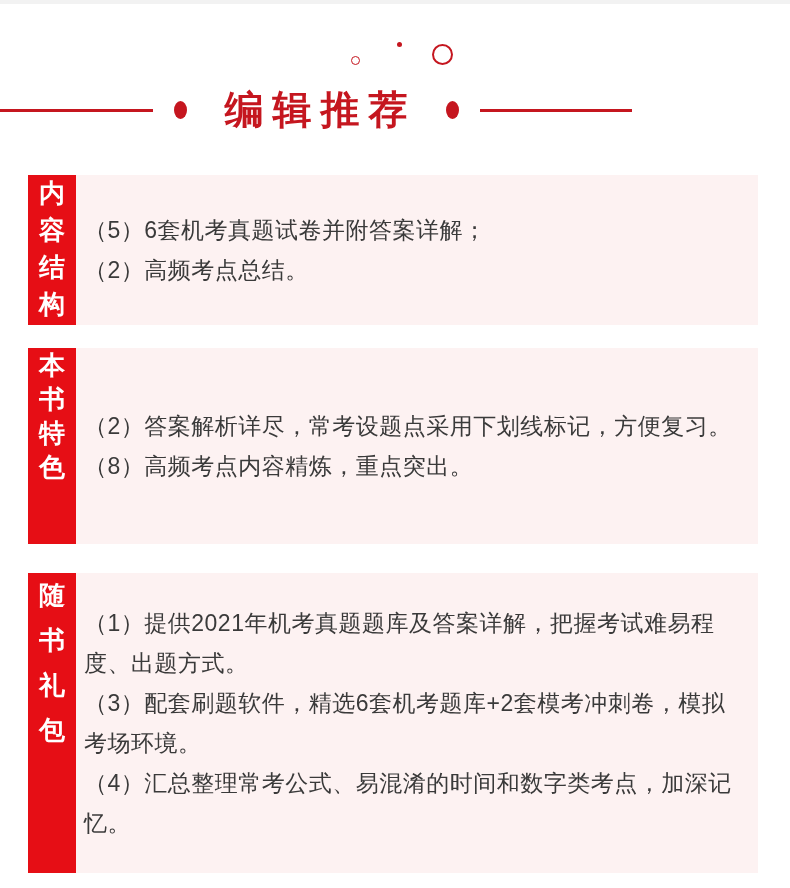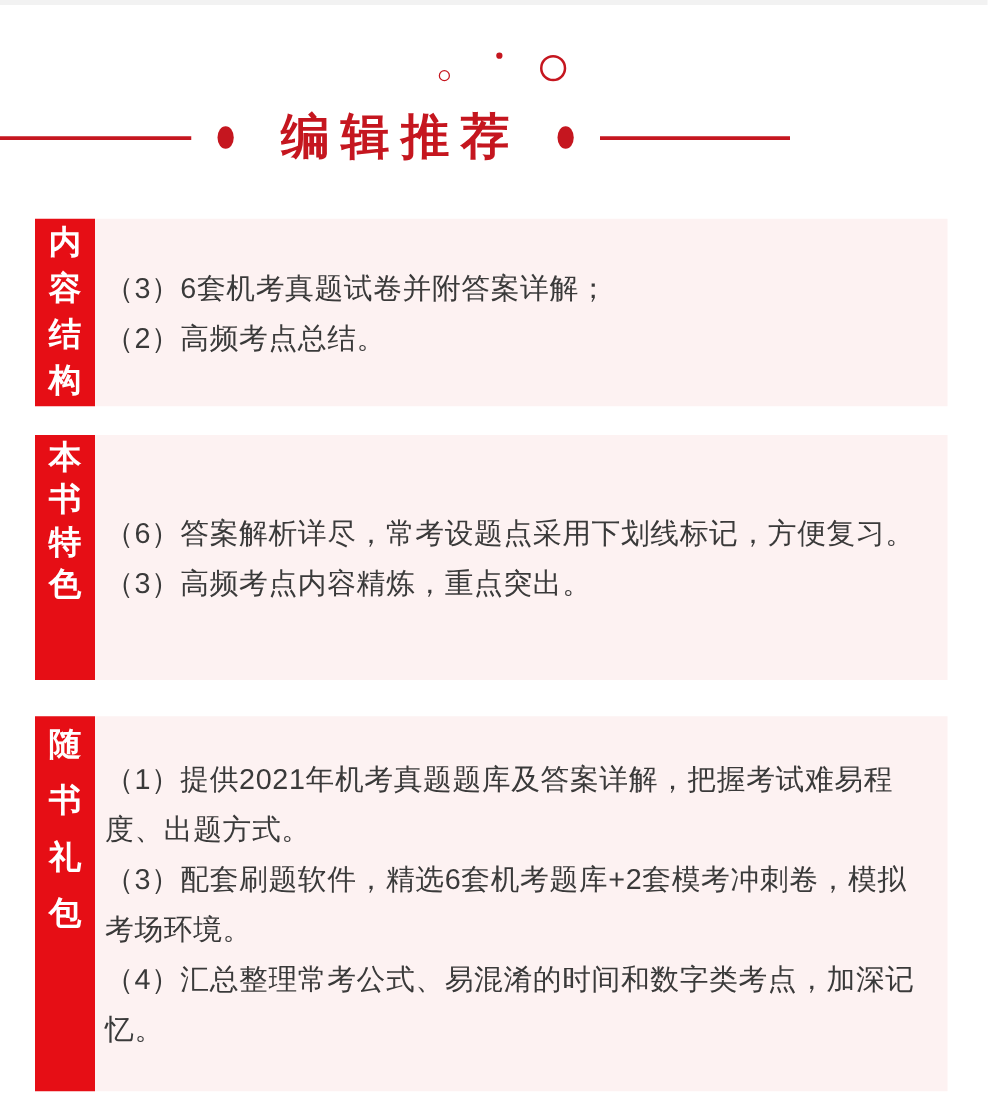--- a/index.html
+++ b/index.html
@@ -129,32 +129,32 @@
     <span class="title-dot"></span>
     <span class="title-rule"></span>
   </div>
 </div>
 
 <section class="block block-1">
   <div class="v-label">
     <span class="v-label-text">内容结构</span>
   </div>
   <div class="panel">
-    <p>（3）6套机考真题试卷并附答案详解；</p>
+    <p>（5）6套机考真题试卷并附答案详解；</p>
     <p>（2）高频考点总结。</p>
   </div>
 </section>
 
 <section class="block block-2">
   <div class="v-label">
     <span class="v-label-text">本书特色</span>
   </div>
   <div class="panel">
-    <p>（6）答案解析详尽，常考设题点采用下划线标记，方便复习。</p>
-    <p>（3）高频考点内容精炼，重点突出。</p>
+    <p>（2）答案解析详尽，常考设题点采用下划线标记，方便复习。</p>
+    <p>（8）高频考点内容精炼，重点突出。</p>
   </div>
 </section>
 
 <section class="block block-3">
   <div class="v-label">
     <span class="v-label-text">随书礼包</span>
   </div>
   <div class="panel">
     <p>（1）提供2021年机考真题题库及答案详解，把握考试难易程度、出题方式。</p>
     <p>（3）配套刷题软件，精选6套机考题库+2套模考冲刺卷，模拟考场环境。</p>

